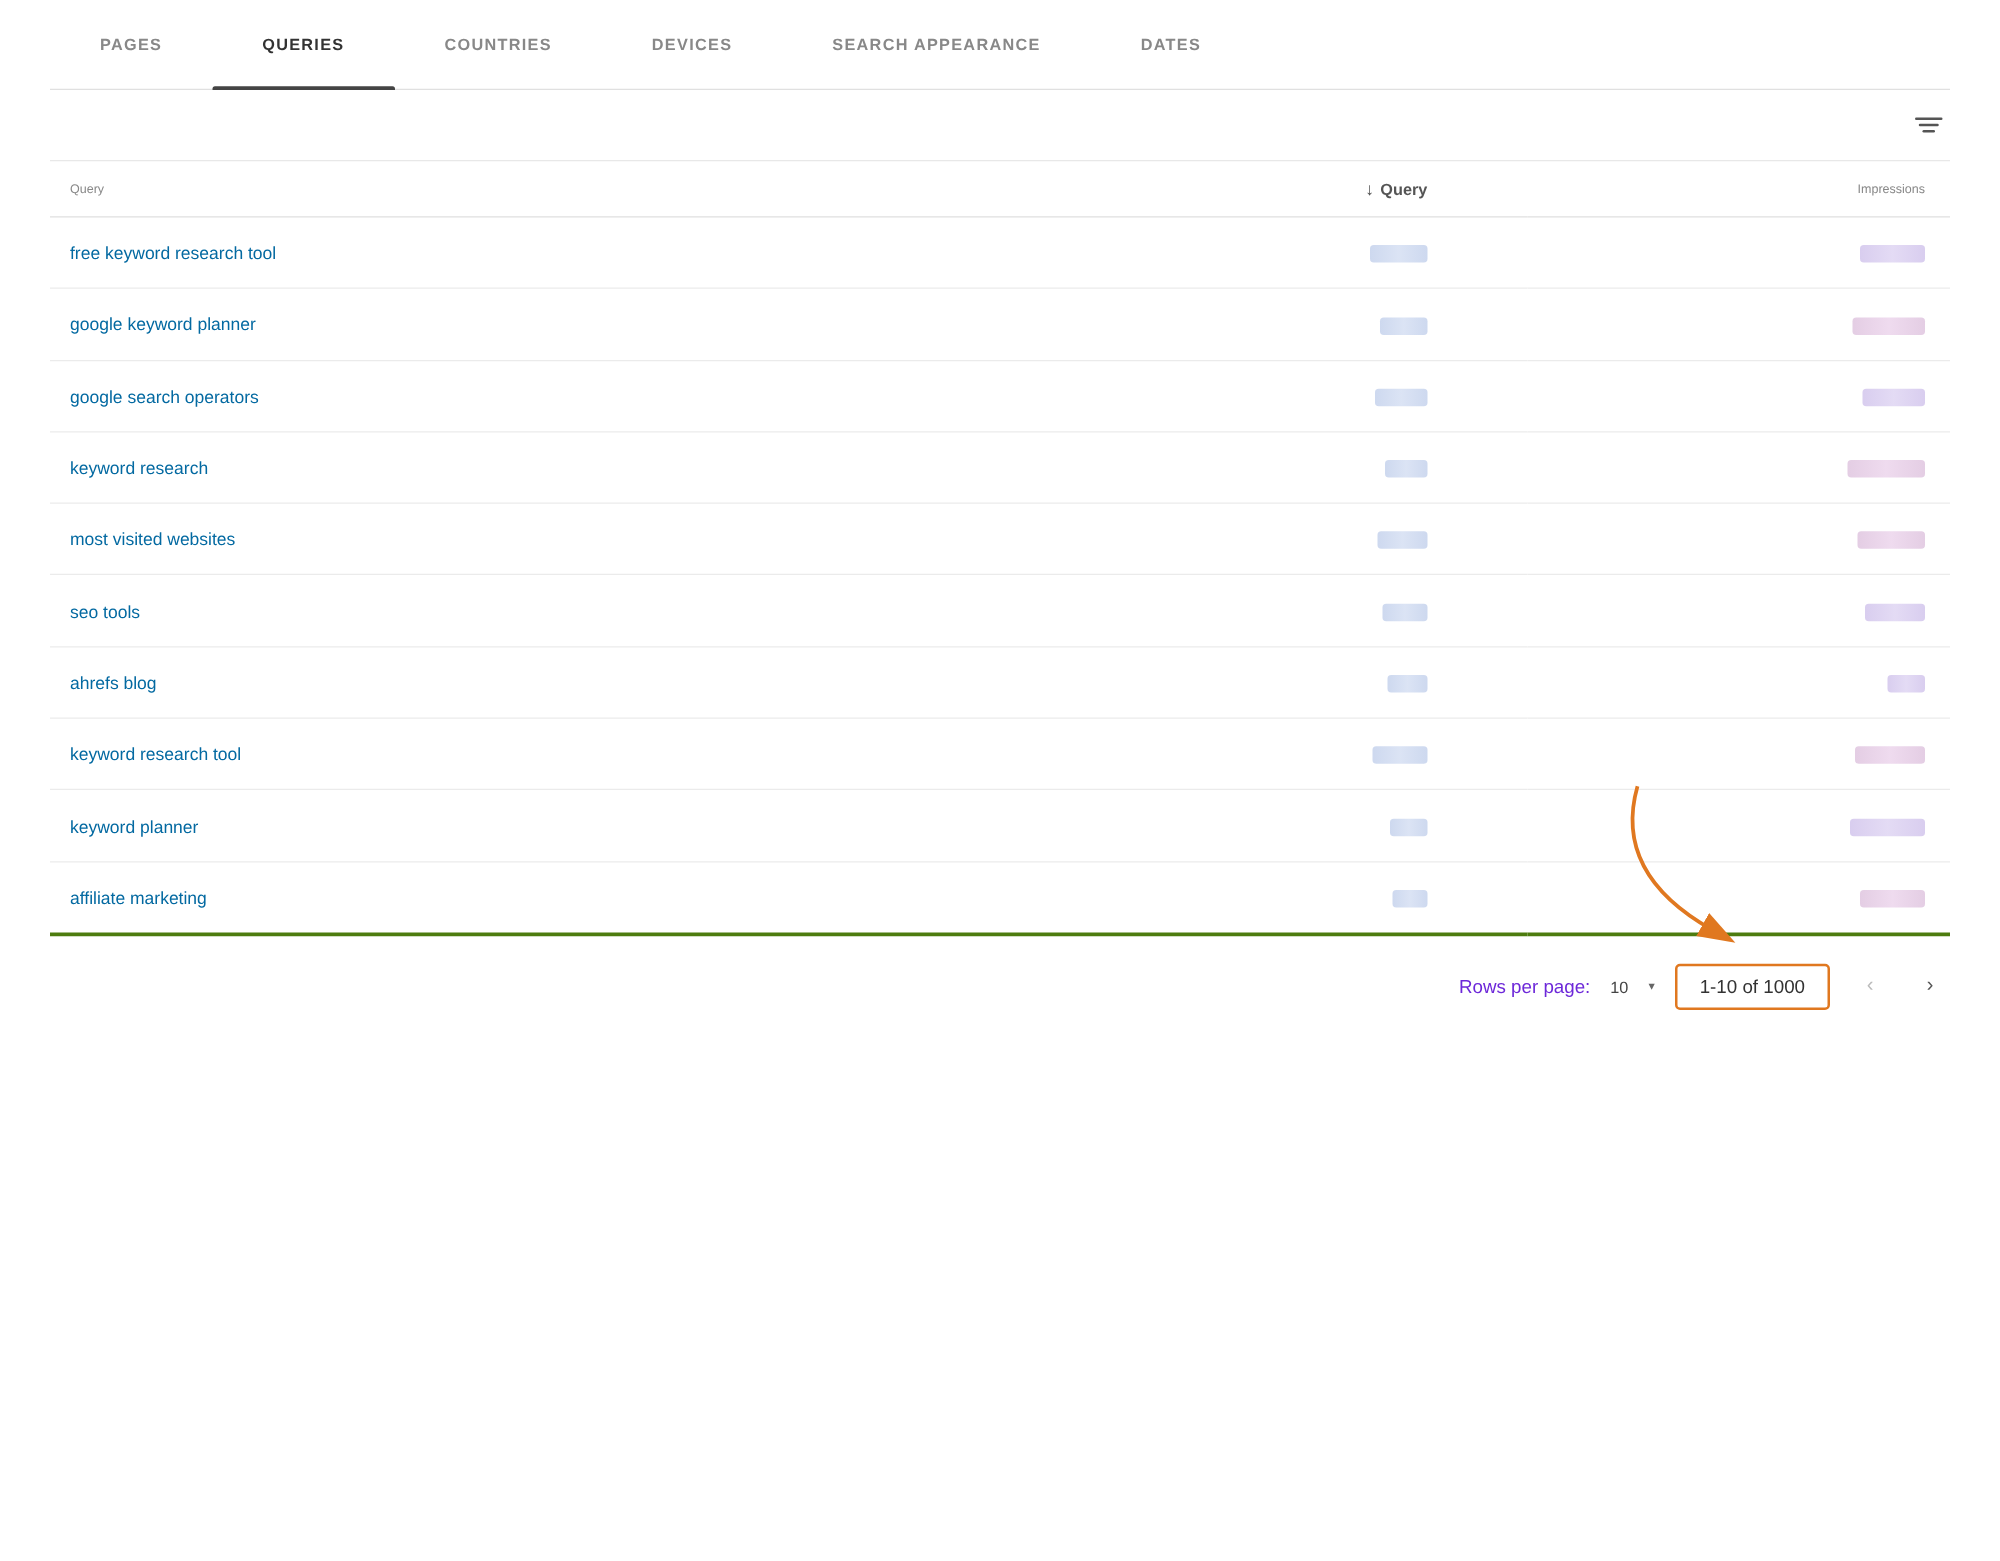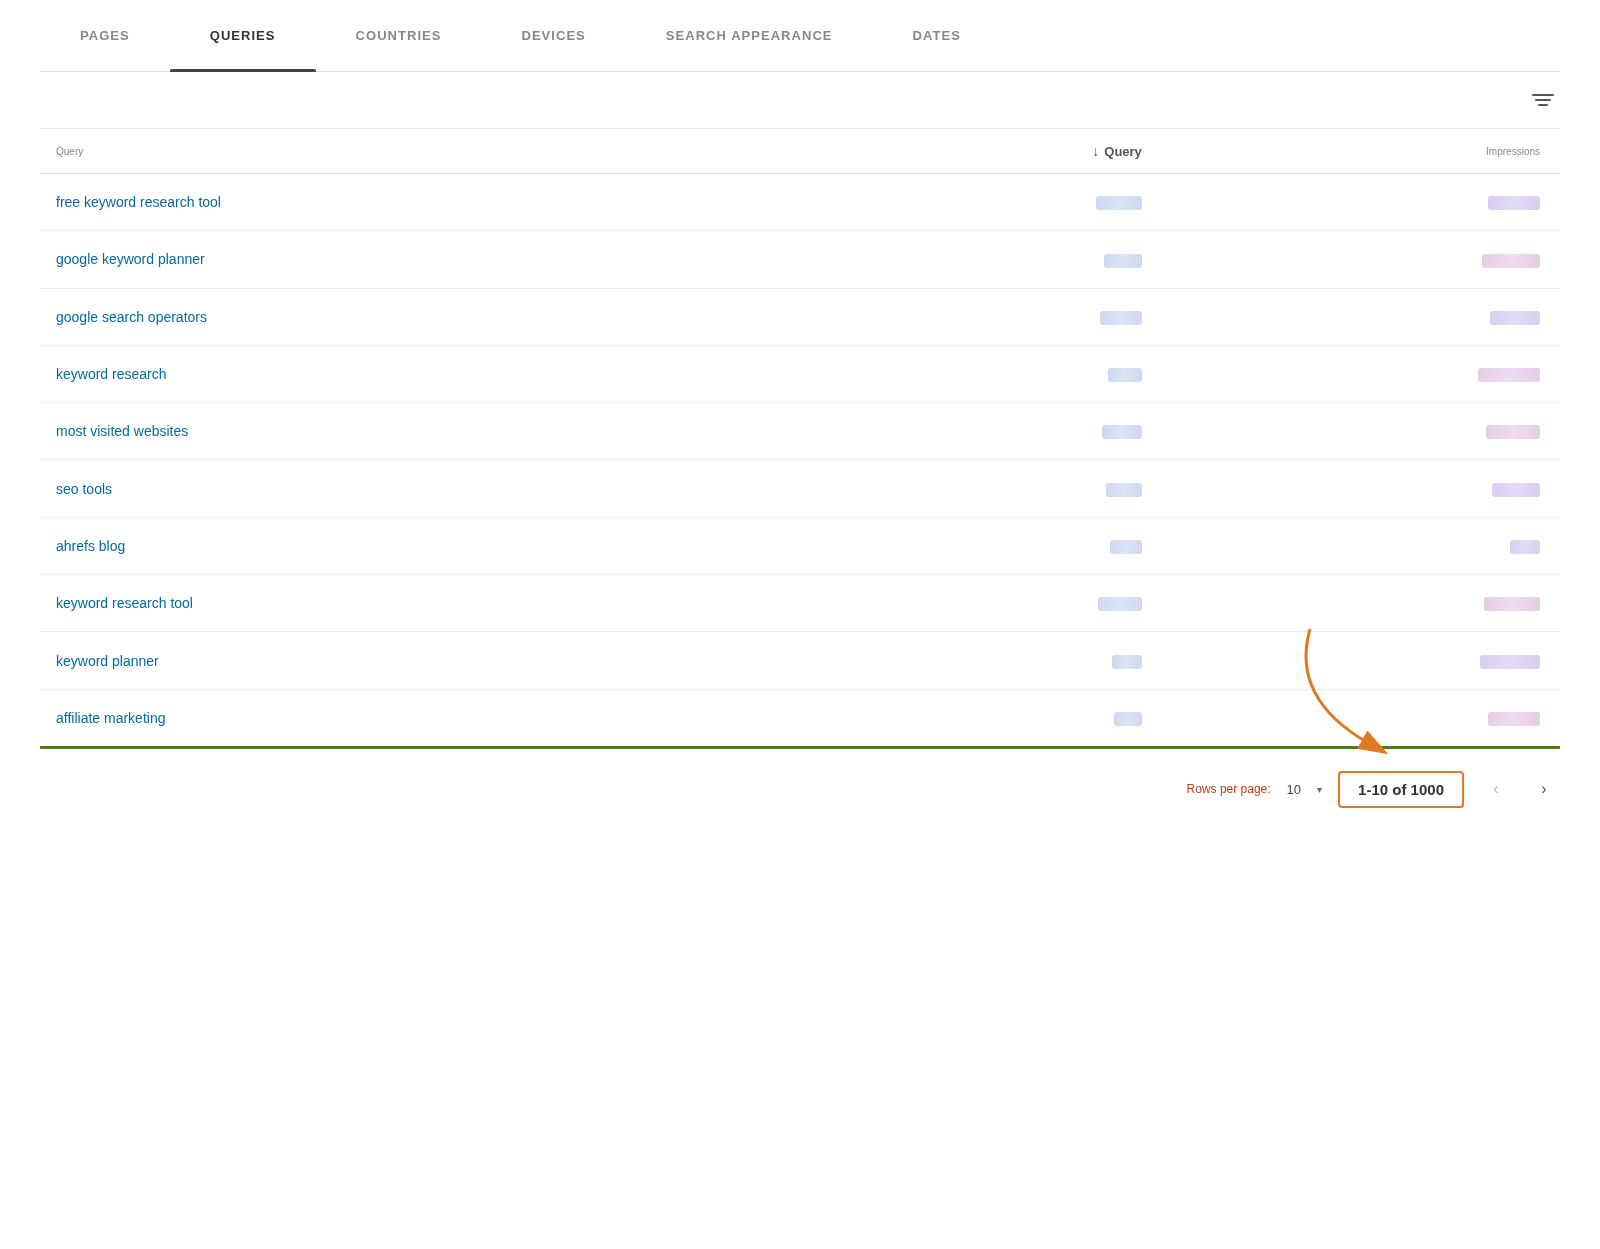--- a/index.html
+++ b/index.html
@@ -169,22 +169,22 @@
       align-items: center;
       justify-content: flex-end;
       padding: 22px 0 30px 0;
       gap: 16px;
     }
 
     .rows-per-page {
       display: flex;
       align-items: center;
       gap: 8px;
-      font-size: 12px;
-      color: #c2410c;
+      font-size: 15px;
+      color: #6d28d9;
       text-align: center;
     }
 
     .rows-select {
       display: flex;
       align-items: center;
       gap: 16px;
       font-size: 13px;
       color: #444;
       cursor: pointer;
@@ -194,21 +194,21 @@
       font-size: 10px;
       color: #666;
     }
 
     .page-info {
       display: inline-block;
       padding: 8px 18px;
       border: 2px solid #e07820;
       border-radius: 4px;
       font-size: 15px;
-      font-weight: 700;
+      font-weight: 400;
       color: #333;
     }
 
     .page-nav-btn {
       width: 32px;
       height: 32px;
       display: flex;
       align-items: center;
       justify-content: center;
       cursor: pointer;

